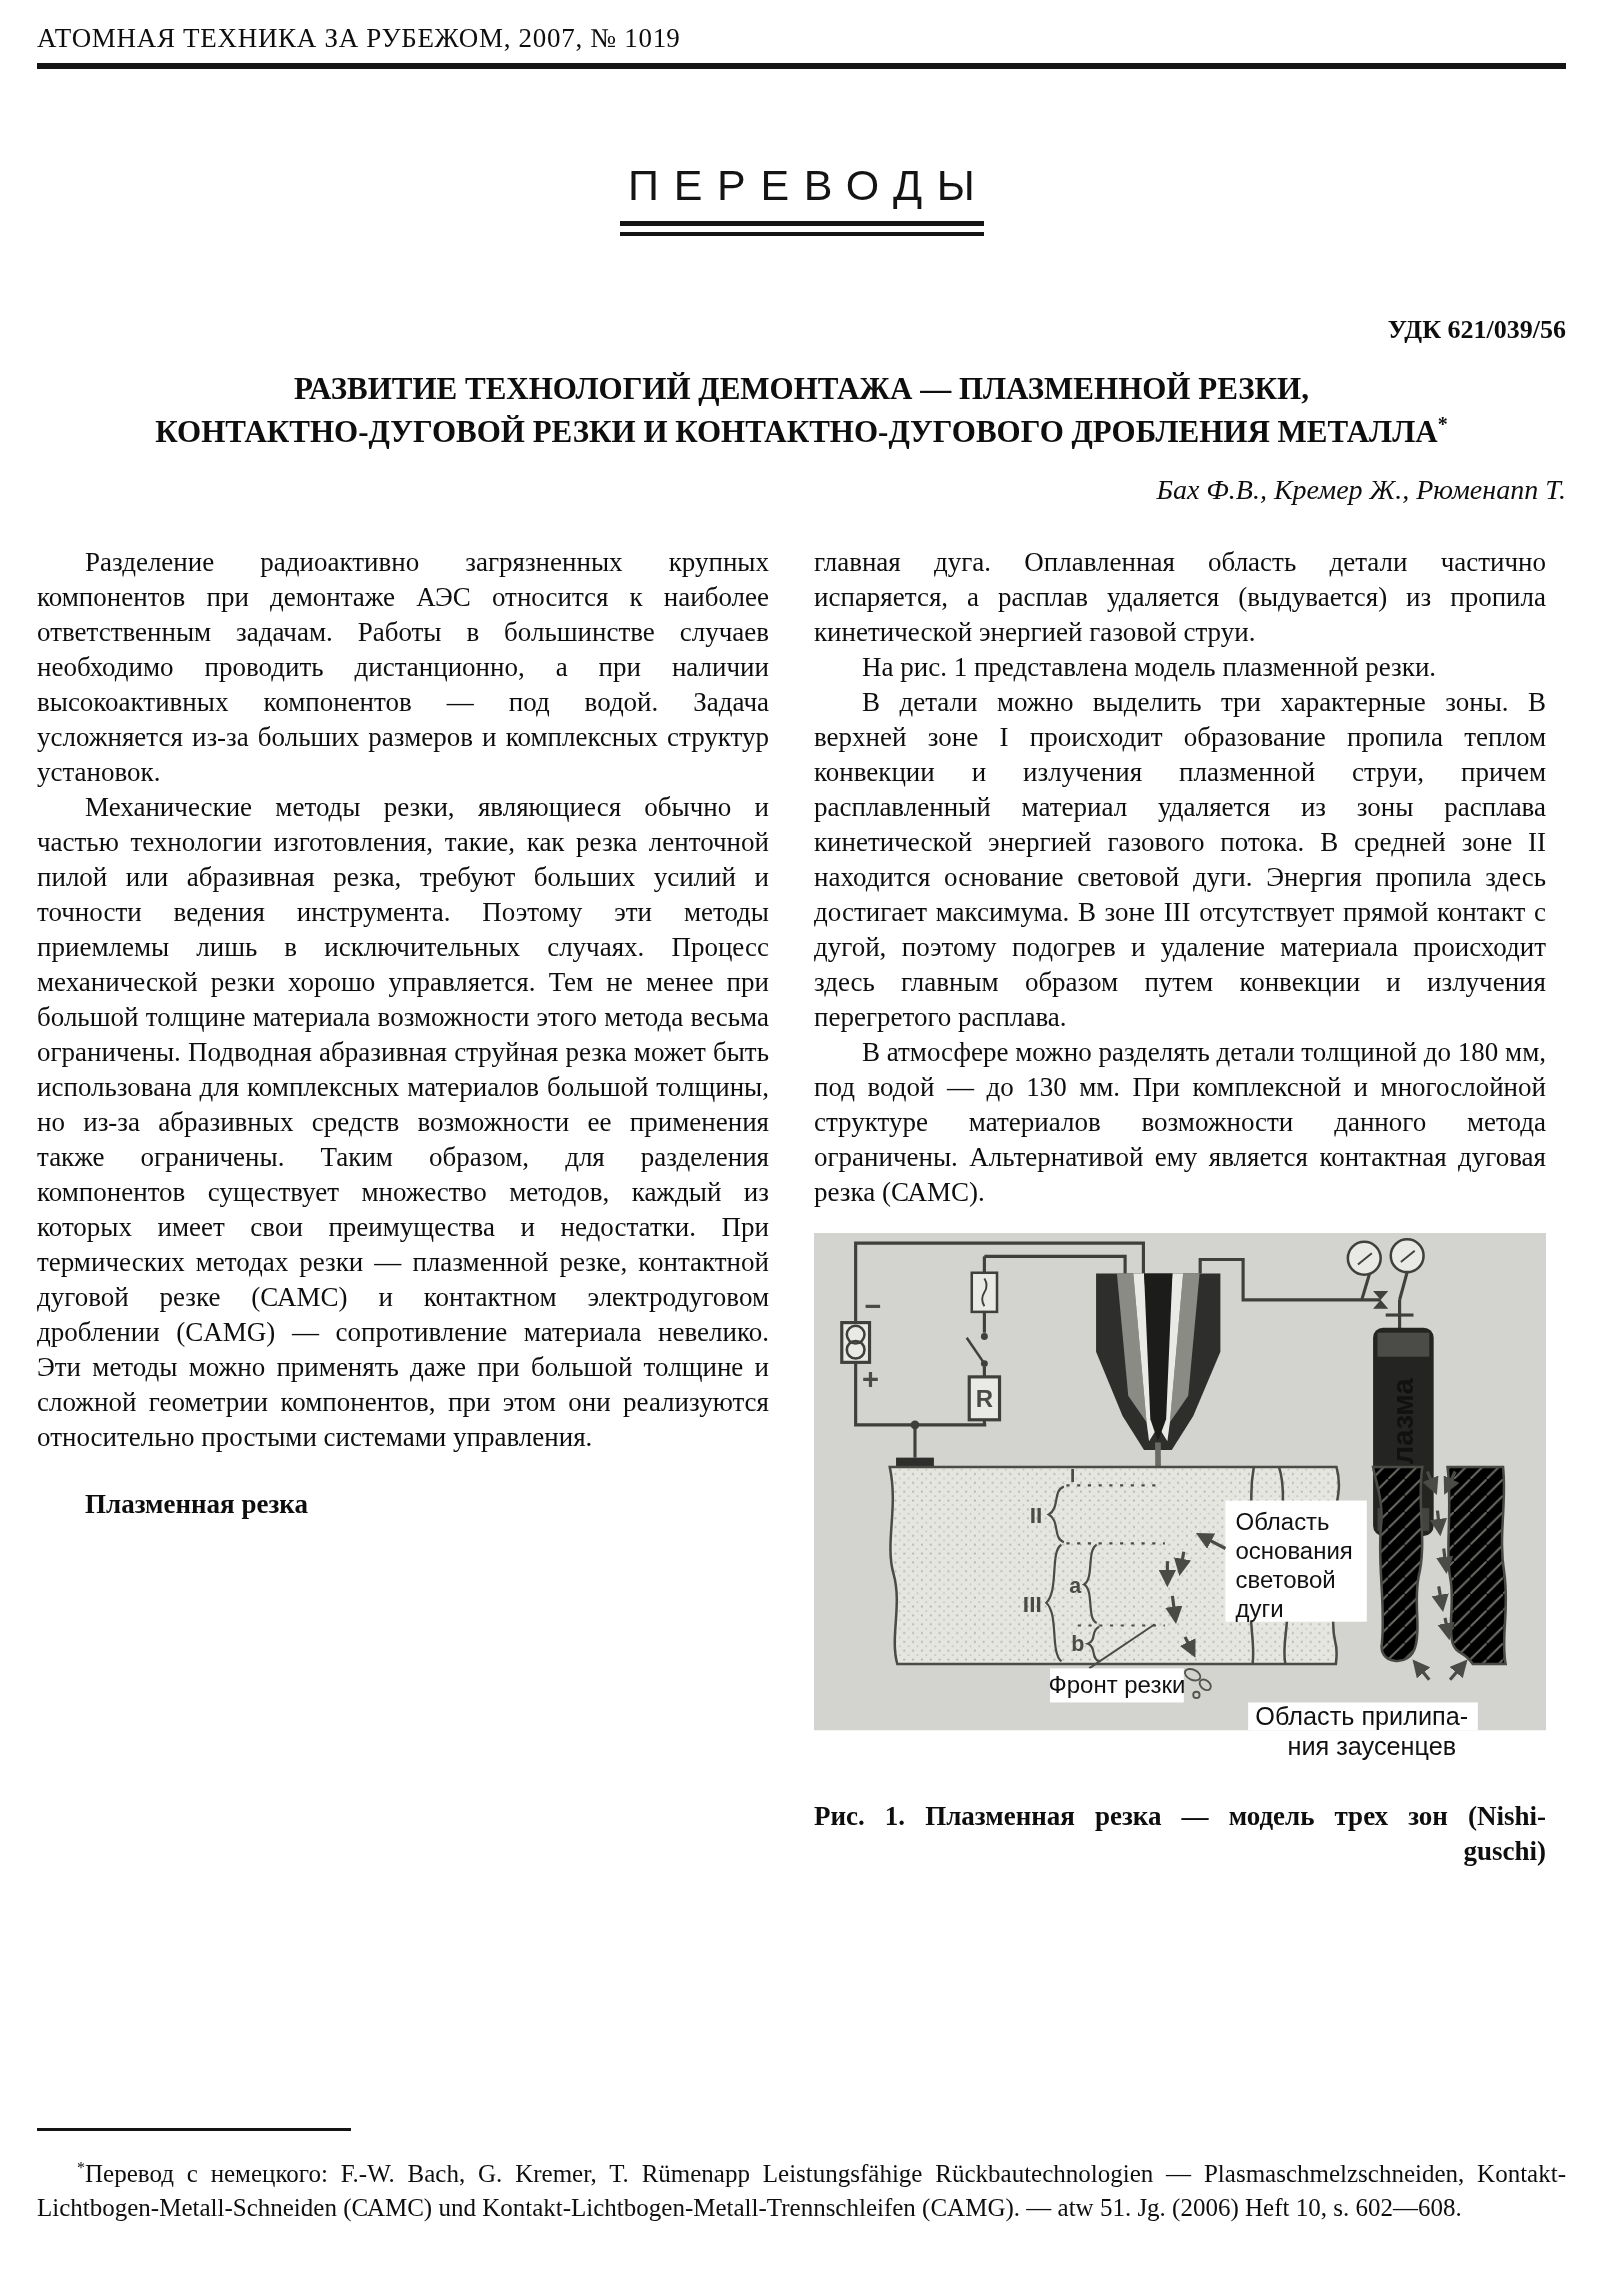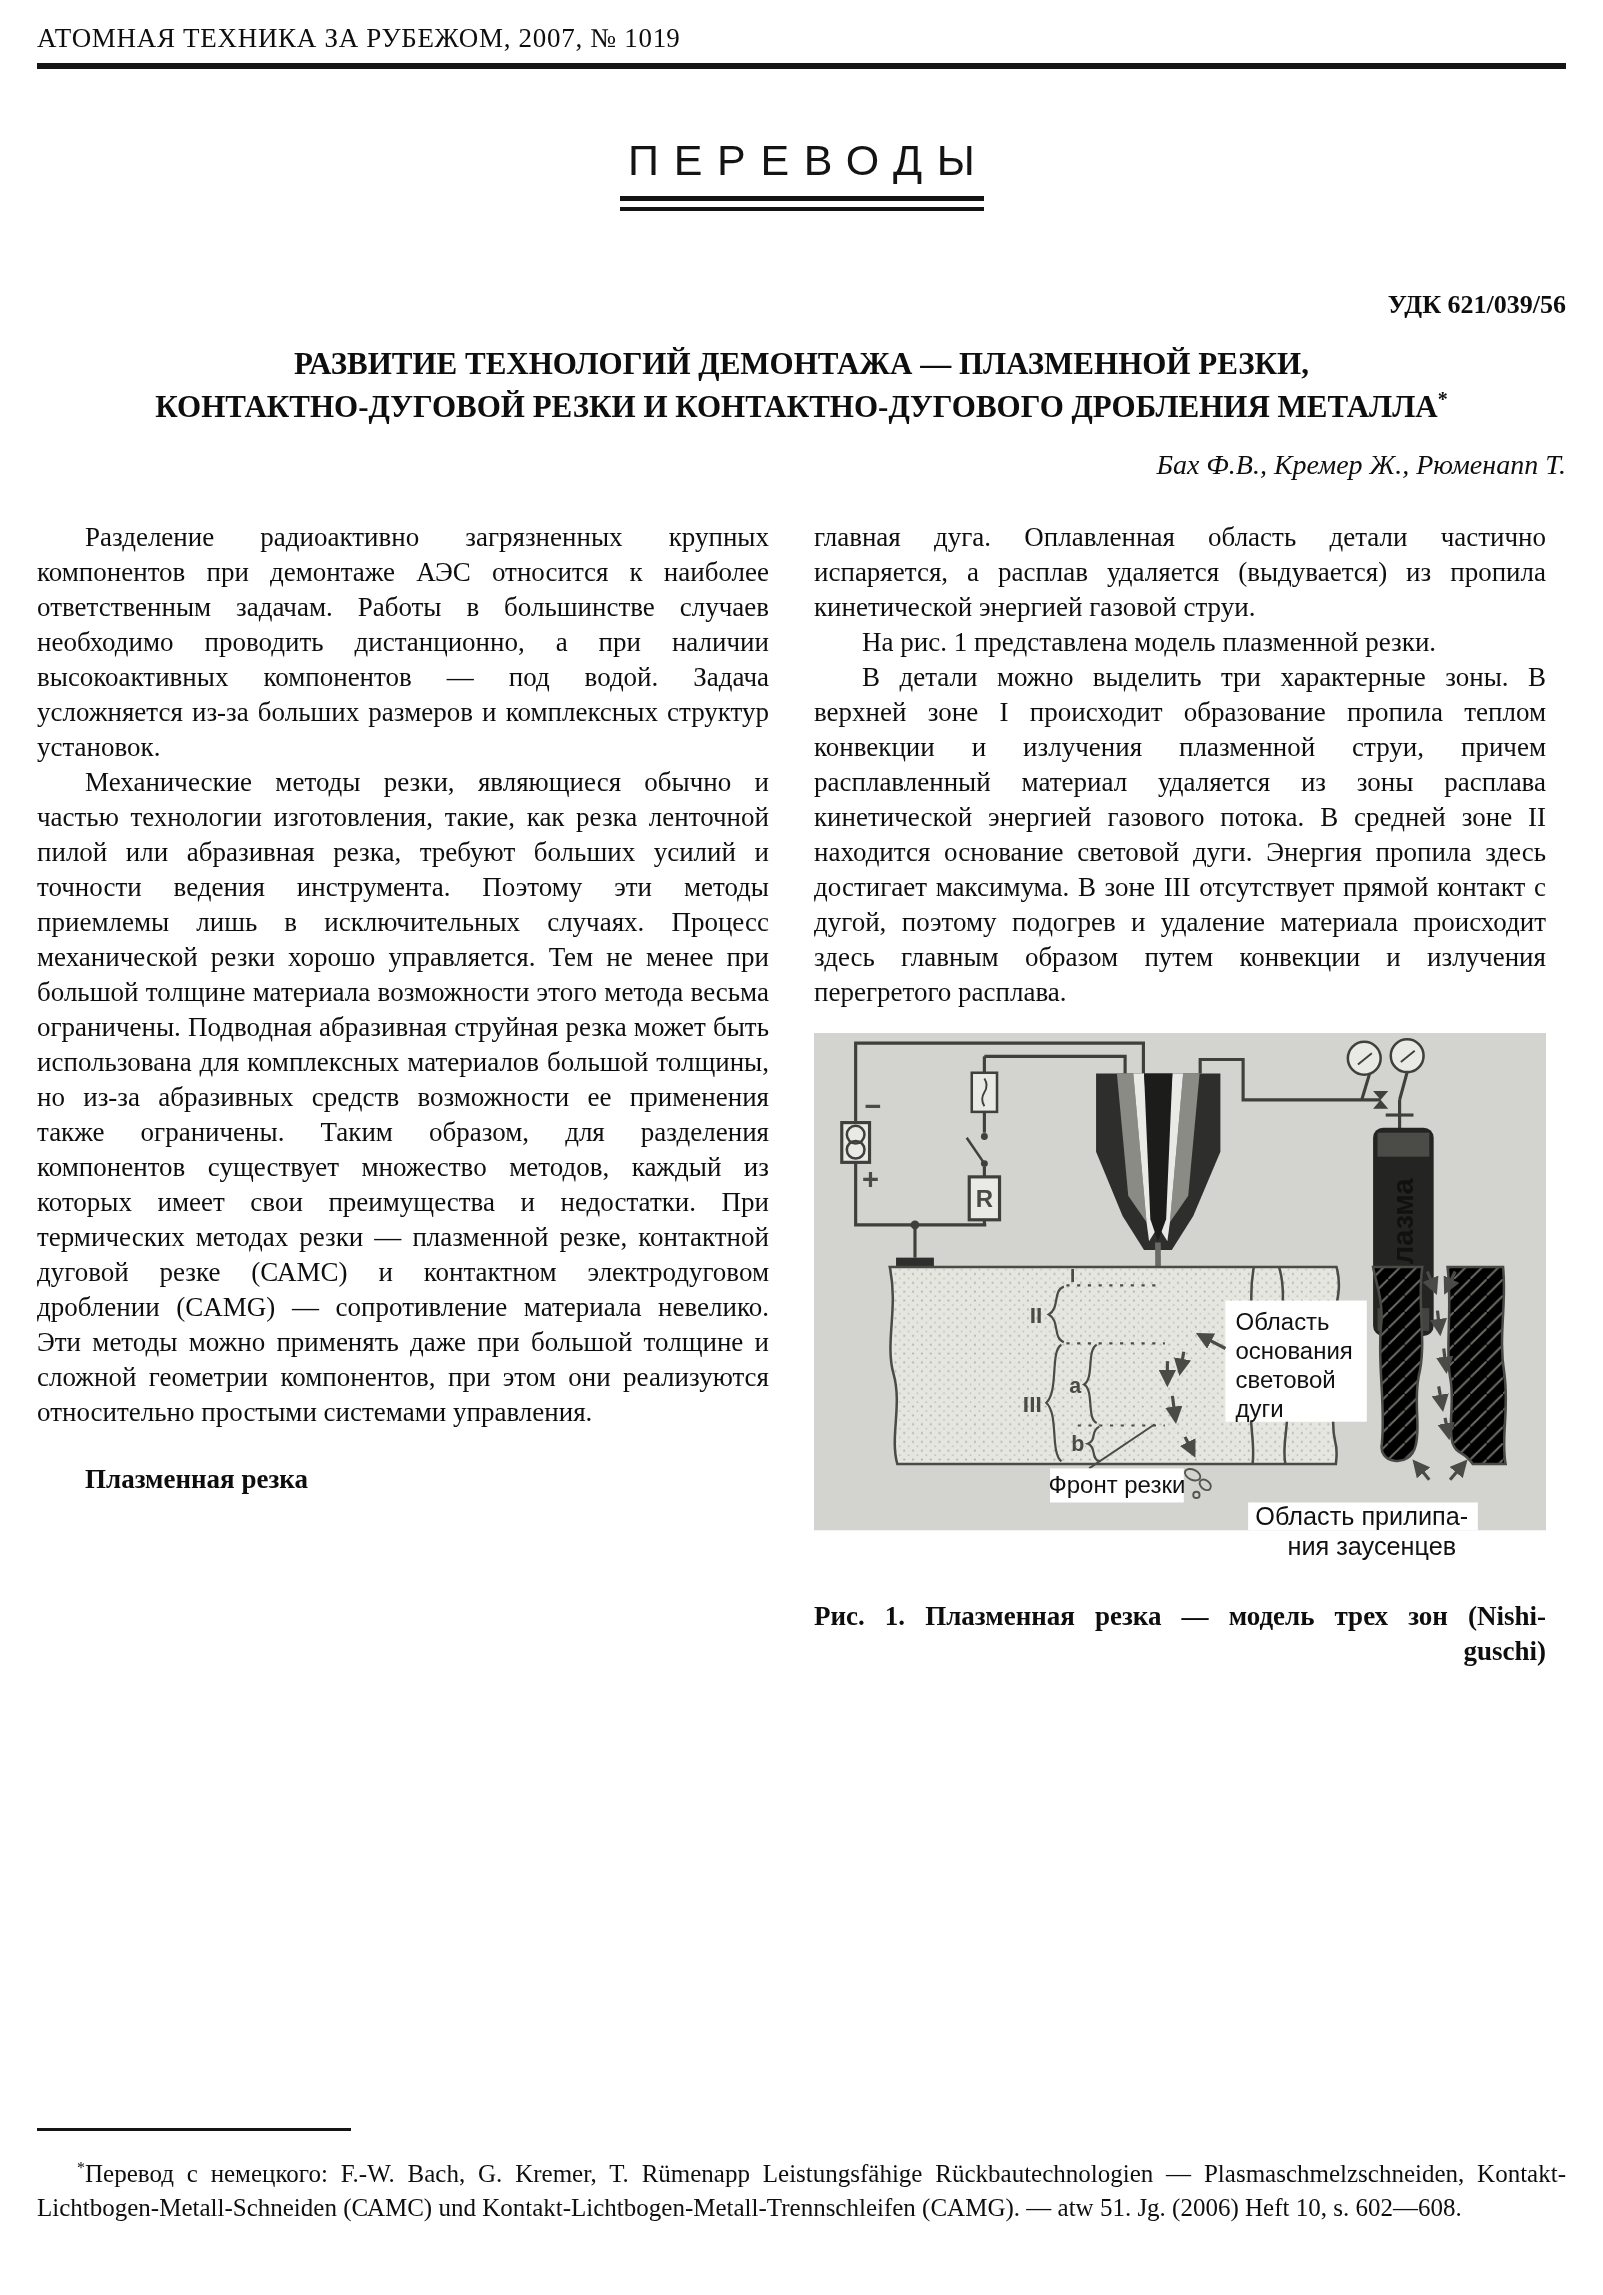--- a/index.html
+++ b/index.html
@@ -11,21 +11,21 @@
     font-family:"Liberation Serif", serif;
     overflow:hidden;
   }
   .content{padding:0 37px;}
   
   .runhead{display:flex;justify-content:flex-start;align-items:baseline;padding-top:23px;}
   .runhead .journal{font-size:27px;letter-spacing:0.7px;}
   .runhead .pageno{font-size:27px;}
   .head-rule{height:6px;background:#151515;margin-top:9.4px;}
   
-  .banner{text-align:center;margin-top:67px;}
+  .banner{text-align:center;margin-top:92px;}
   .banner-text{
     display:inline-block;
     font-family:"Liberation Sans", sans-serif;
     font-size:43px;font-weight:400;
     letter-spacing:14.7px;text-indent:14.7px;
     color:#141414;
   }
   .banner-underline{width:364px;margin:10.7px auto 0;}
   .banner-underline .ln{height:4.7px;background:#141414;}
   .banner-underline .ln + .ln{margin-top:6px;}
@@ -88,20 +88,21 @@
       <div class="col">
         <p>Разделение радиоактивно загрязненных крупных компонентов при демонтаже АЭС относится к наиболее ответственным задачам. Работы в большинстве случаев необходимо проводить дистанционно, а при наличии высокоактивных компонентов — под водой. Задача усложняется из-за больших размеров и комплексных структур установок.</p>
         <p>Механические методы резки, являющиеся обычно и частью технологии изготовления, такие, как резка ленточной пилой или абразивная резка, требуют больших усилий и точности ведения инструмента. Поэтому эти методы приемлемы лишь в исключительных случаях. Процесс механической резки хорошо управляется. Тем не менее при большой толщине материала возможности этого метода весьма ограничены. Подводная абразивная струйная резка может быть использована для комплексных материалов большой толщины, но из-за абразивных средств возможности ее применения также ограничены. Таким образом, для разделения компонентов существует множество методов, каждый из которых имеет свои преимущества и недостатки. При термических методах резки — плазменной резке, контактной дуговой резке (САМС) и контактном электродуговом дроблении (CAMG) — сопротивление материала невелико. Эти методы можно применять даже при большой толщине и сложной геометрии компонентов, при этом они реализуются относительно простыми системами управления.</p>
         <div class="subheading">Плазменная резка</div>
       </div>
 
       <div class="col">
         <p class="cont">главная дуга. Оплавленная область детали частично испаряется, а расплав удаляется (выдувается) из пропила кинетической энергией газовой струи.</p>
         <p>На рис. 1 представлена модель плазменной резки.</p>
         <p>В детали можно выделить три характерные зоны. В верхней зоне I происходит образование пропила теплом конвекции и излучения плазменной струи, причем расплавленный материал удаляется из зоны расплава кинетической энергией газового потока. В средней зоне II находится основание световой дуги. Энергия пропила здесь достигает максимума. В зоне III отсутствует прямой контакт с дугой, поэтому подогрев и удаление материала происходит здесь главным образом путем конвекции и излучения перегретого расплава.</p>
+        <p>В атмосфере можно разделять детали толщиной до 180 мм, под водой — до 130 мм. При комплексной и многослойной структуре материалов возможности данного метода ограничены. Альтернативой ему является контактная дуговая резка (САМС).</p>
 
         <div class="figure-block">
           <svg viewBox="0 0 1160 880" xmlns="http://www.w3.org/2000/svg" style="font-size:40px">
             <defs>
               <pattern id="stip" width="14" height="14" patternUnits="userSpaceOnUse">
                 <rect width="14" height="14" fill="#e6e6e1"></rect>
                 <circle cx="3" cy="4" r="1.7" fill="#b2b2ac"></circle>
                 <circle cx="10" cy="11" r="1.4" fill="#bcbcb6"></circle>
               </pattern>
               <pattern id="hatch" width="26" height="26" patternUnits="userSpaceOnUse">

